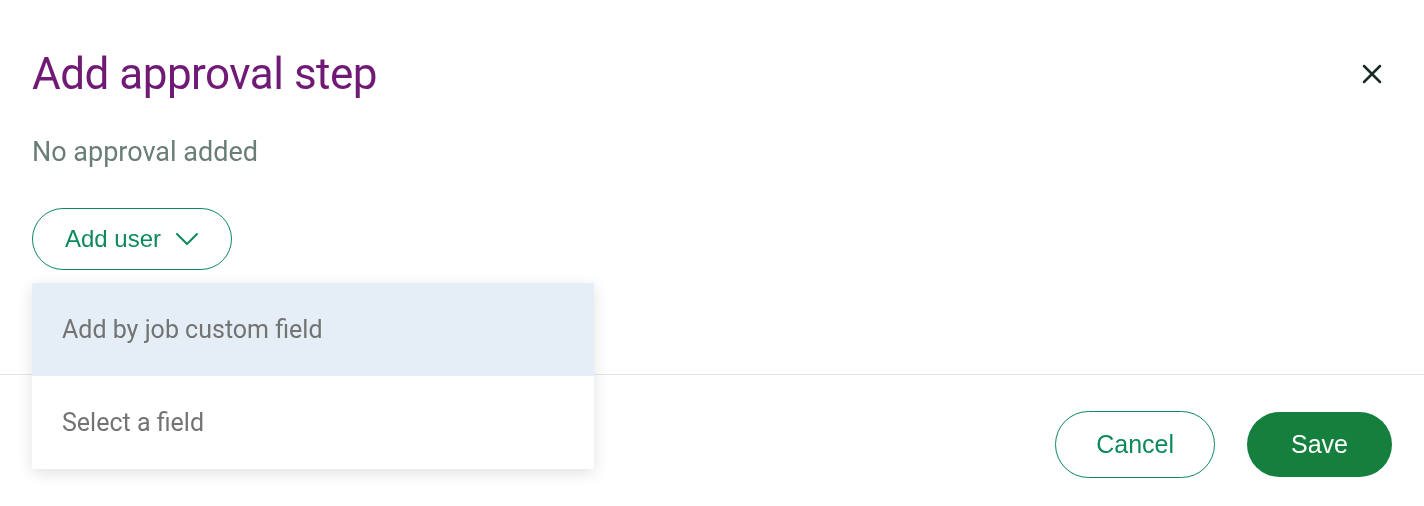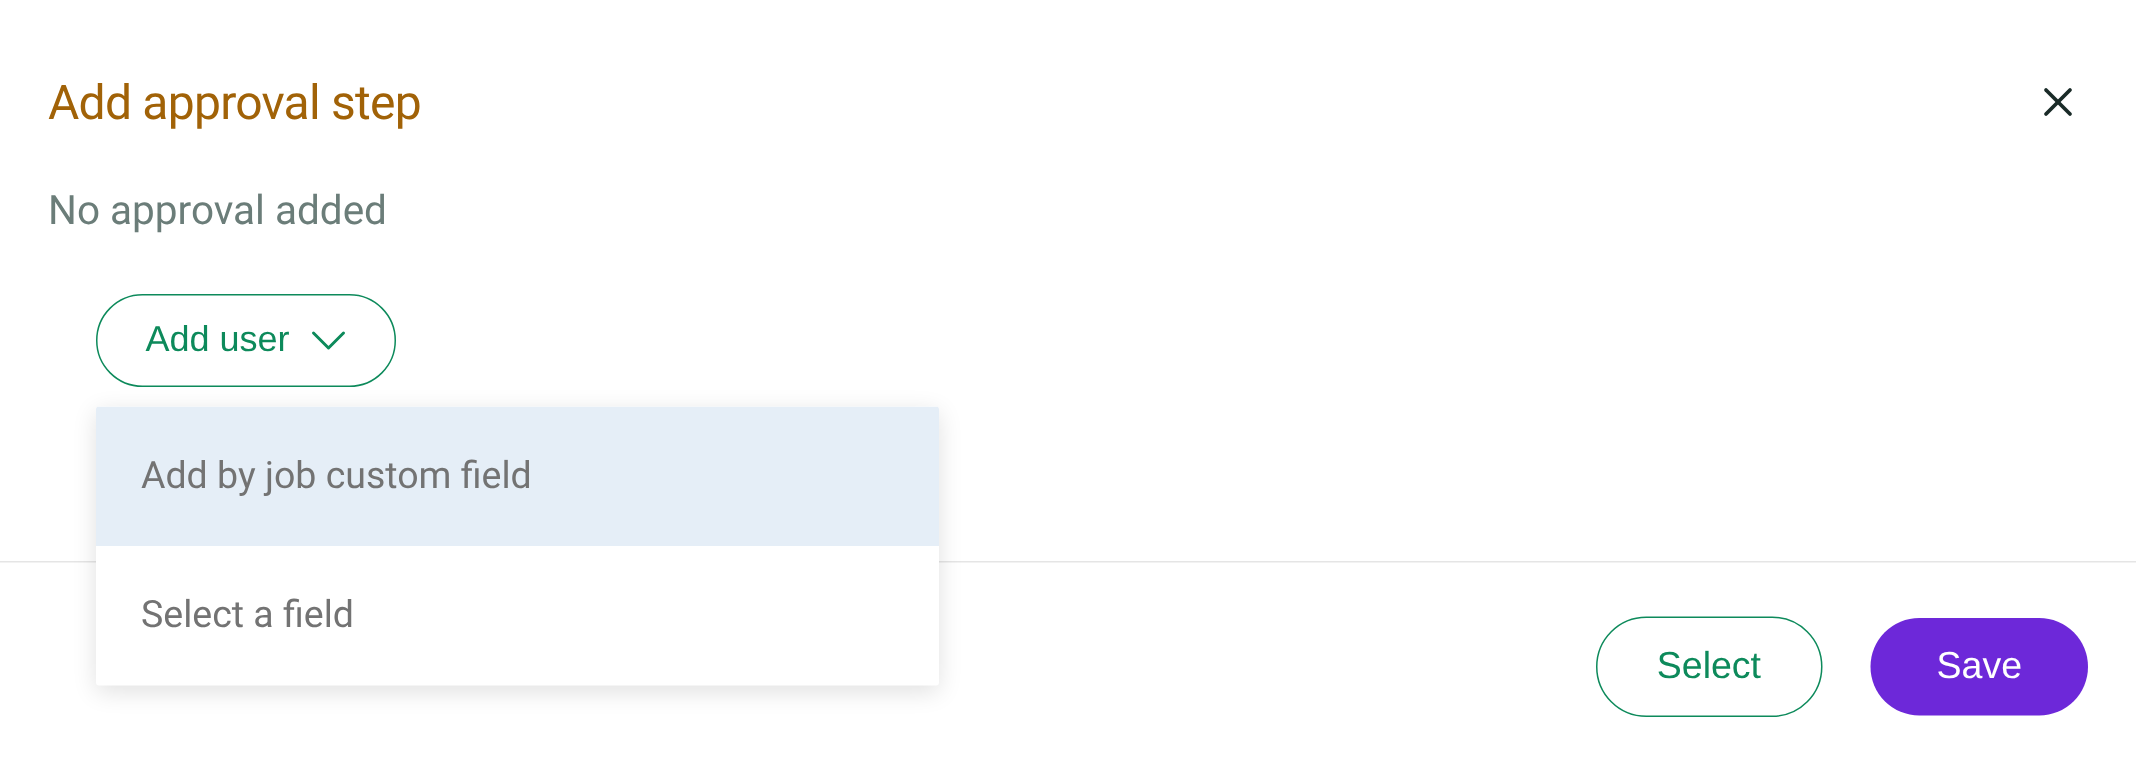--- a/index.html
+++ b/index.html
@@ -15,23 +15,23 @@
       position: relative;
       overflow: hidden;
     }
     .header {
       display: flex;
       justify-content: space-between;
       align-items: center;
       padding: 48px 32px 0 32px;
     }
     .title {
-      font-size: 32px;
+      font-size: 44px;
       font-weight: 400;
-      color: #a16207;
+      color: #701a75;
       letter-spacing: -0.5px;
     }
     .close-btn {
       background: none;
       border: none;
       cursor: pointer;
       padding: 8px;
       display: flex;
       align-items: center;
       justify-content: center;
@@ -42,21 +42,20 @@
     }
     .subtitle {
       padding: 36px 32px 0 32px;
       font-size: 27px;
       color: #6b7d79;
       font-weight: 400;
     }
     .add-user-section {
       padding: 40px 32px 0 32px;
       position: relative;
-      margin-left: 32px;
     }
     .add-user-btn {
       display: inline-flex;
       align-items: center;
       gap: 14px;
       background: #ffffff;
       border: 1.5px solid #0d8a5b;
       border-radius: 999px;
       padding: 16px 32px;
       font-size: 24px;
@@ -108,21 +107,21 @@
       background: #ffffff;
       border: 1.5px solid #0d8a5b;
       border-radius: 999px;
       padding: 18px 40px;
       font-size: 25px;
       color: #0d8a5b;
       cursor: pointer;
       font-weight: 400;
     }
     .save-btn {
-      background: #6d28d9;
+      background: #15803d;
       border: none;
       border-radius: 999px;
       padding: 18px 44px;
       font-size: 25px;
       color: #ffffff;
       cursor: pointer;
       font-weight: 400;
     }
   </style>
 </head>
@@ -150,15 +149,15 @@
 
   <div class="dropdown-menu">
     <div class="dropdown-item highlighted">Add by job custom field</div>
     <div class="dropdown-item">Select a field</div>
   </div>
 </div>
 
 <div class="divider"></div>
 
 <div class="footer">
-  <button class="cancel-btn">Select</button>
+  <button class="cancel-btn">Cancel</button>
   <button class="save-btn">Save</button>
 </div>
 
 </body></html>

